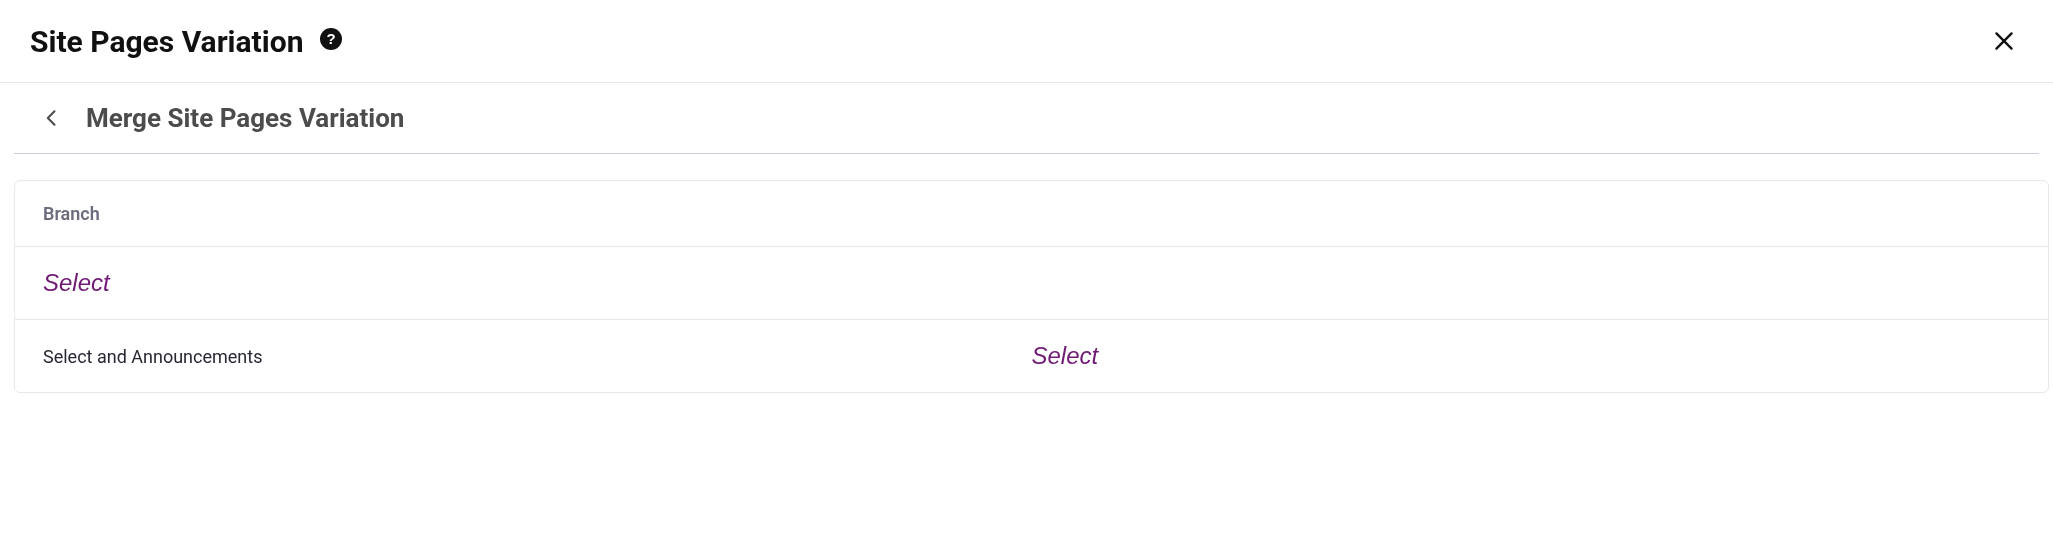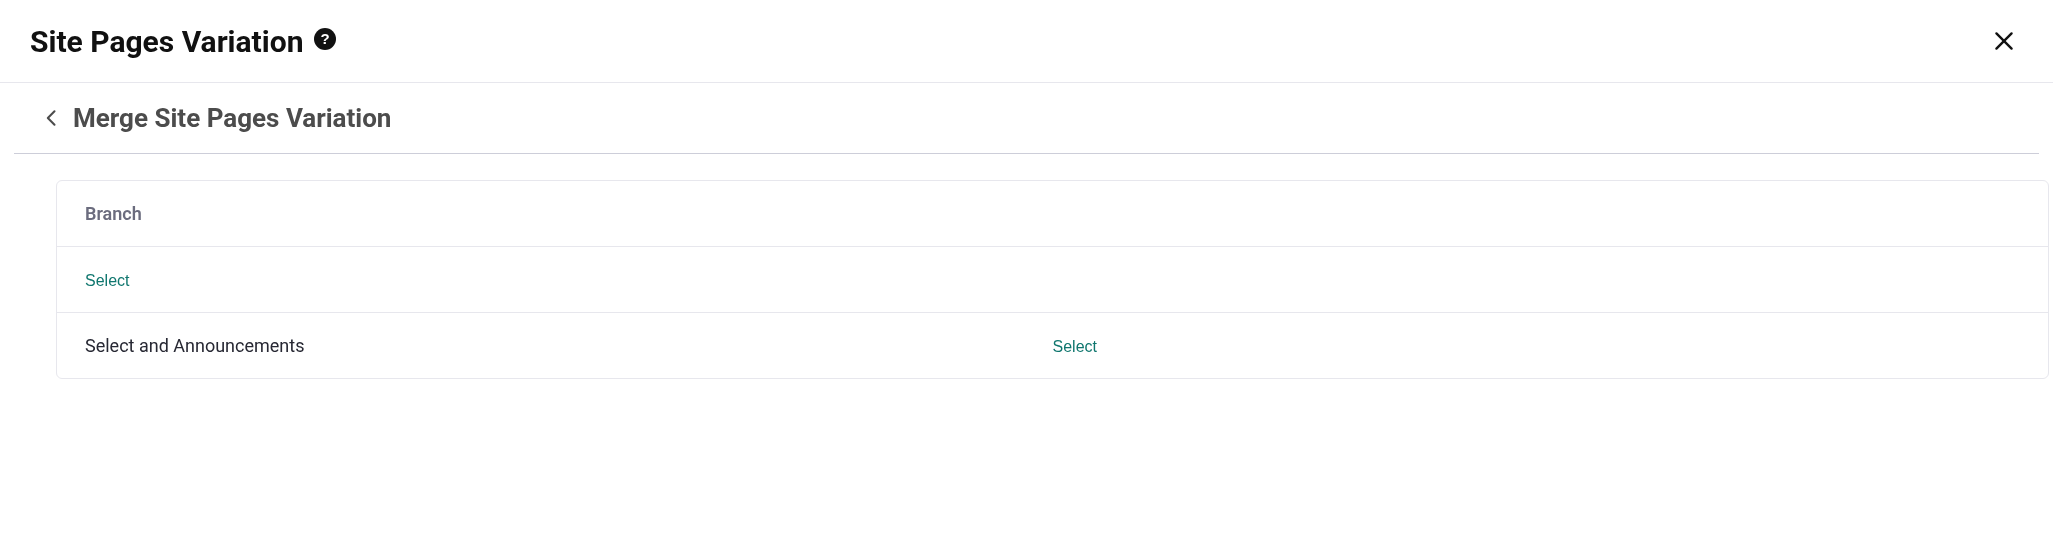--- a/index.html
+++ b/index.html
@@ -11,21 +11,21 @@
     .modal-header {
       display: flex;
       align-items: center;
       justify-content: space-between;
       padding: 22px 30px 22px 30px;
       border-bottom: 1px solid #e7e7ed;
     }
     .modal-title-wrap {
       display: flex;
       align-items: center;
-      gap: 10px;
+      gap: 16px;
     }
     .modal-title {
       font-size: 30px;
       font-weight: 700;
       color: #111;
     }
     .help-icon {
       width: 24px;
       height: 24px;
       flex-shrink: 0;
@@ -39,21 +39,21 @@
       align-items: center;
       justify-content: center;
     }
     .close-icon {
       width: 26px;
       height: 26px;
     }
     .sub-header {
       display: flex;
       align-items: center;
-      gap: 7px;
+      gap: 20px;
       padding: 20px 30px 20px 24px;
       border-bottom: 1px solid #cdced9;
       margin: 0 14px;
     }
     .back-btn {
       background: none;
       border: none;
       cursor: pointer;
       padding: 4px;
       display: flex;
@@ -64,21 +64,20 @@
       width: 20px;
       height: 20px;
     }
     .sub-title {
       font-size: 26px;
       font-weight: 700;
       color: #4c4c4c;
     }
     .content {
       padding: 26px 4px 0 14px;
-      margin-left: 42px;
     }
     .panel {
       border: 1px solid #e7e7ed;
       border-radius: 6px;
       overflow: hidden;
     }
     .panel-header {
       padding: 22px 28px;
       border-bottom: 1px solid #e7e7ed;
       font-size: 18px;
@@ -100,24 +99,25 @@
       color: #272833;
     }
     .col-action {
       flex: 0 0 50%;
       color: #272833;
     }
     .select-link {
       background: none;
       border: none;
       cursor: pointer;
-      font-size: 16px;
-      color: #0f766e;
+      font-size: 24px;
+      color: #701a75;
       padding: 0;
       text-align: left;
+      font-style: italic;
     }
   </style>
 </head>
 <body>
 
 <div class="modal-header">
   <div class="modal-title-wrap">
     <h1 class="modal-title">Site Pages Variation</h1>
     <span>
       <svg class="help-icon" viewBox="0 0 24 24" fill="none">

